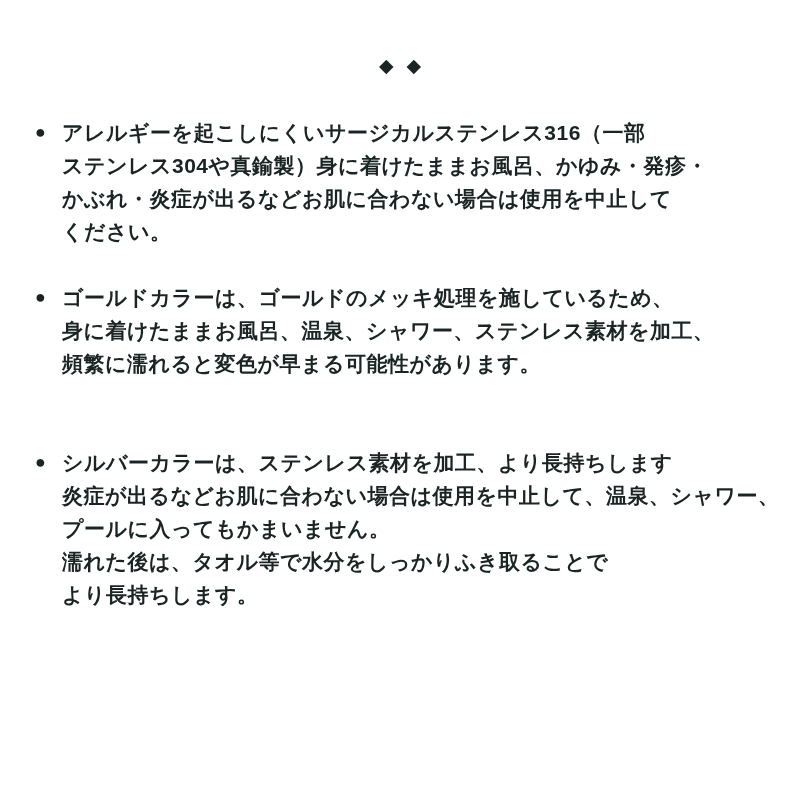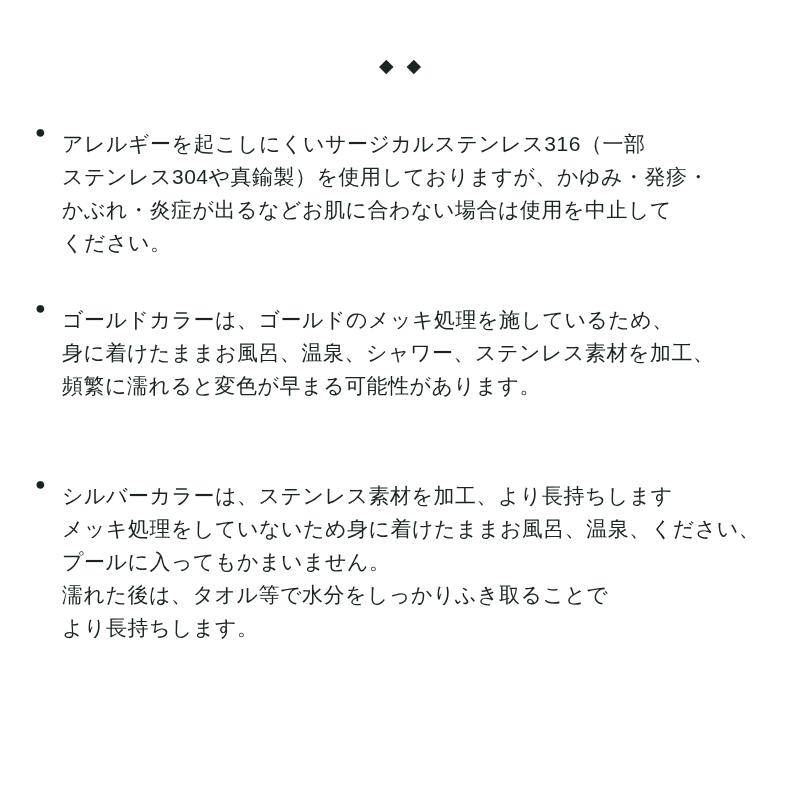--- a/index.html
+++ b/index.html
@@ -45,24 +45,23 @@
   .bullet-item.gap-after-1 { margin-bottom: 33px; }
   .bullet-item.gap-after-2 { margin-bottom: 66px; }
   .marker {
     flex: 0 0 auto;
     width: 17px;
     font-size: 18px;
     line-height: 33px;
   }
   .lines {
     font-size: 21px;
-    font-weight: 400;
+    font-weight: 700;
     line-height: 33px;
     letter-spacing: 0.5px;
-    margin-top: 11px;
   }
   .line {
     white-space: pre;
   }
 </style>
 </head>
 <body>
 
 <div class="page">
 
@@ -70,40 +69,40 @@
     <span class="diamond">◆</span>
     <span class="diamond">◆</span>
   </h1>
 
   <div class="bullets">
 
     <div class="bullet-item gap-after-1">
       <span class="marker">●</span>
       <div class="lines">
         <div class="line">アレルギーを起こしにくいサージカルステンレス316（一部</div>
-        <div class="line">ステンレス304や真鍮製）を使用しておりますが、かゆみ・発疹・</div>
+        <div class="line">ステンレス304や真鍮製）身に着けたままお風呂、かゆみ・発疹・</div>
         <div class="line">かぶれ・炎症が出るなどお肌に合わない場合は使用を中止して</div>
         <div class="line">ください。</div>
       </div>
     </div>
 
     <div class="bullet-item gap-after-2">
       <span class="marker">●</span>
       <div class="lines">
         <div class="line">ゴールドカラーは、ゴールドのメッキ処理を施しているため、</div>
         <div class="line">身に着けたままお風呂、温泉、シャワー、ステンレス素材を加工、</div>
         <div class="line">頻繁に濡れると変色が早まる可能性があります。</div>
       </div>
     </div>
 
     <div class="bullet-item">
       <span class="marker">●</span>
       <div class="lines">
         <div class="line">シルバーカラーは、ステンレス素材を加工、より長持ちします</div>
-        <div class="line">メッキ処理をしていないため身に着けたままお風呂、温泉、ください、</div>
+        <div class="line">炎症が出るなどお肌に合わない場合は使用を中止して、温泉、シャワー、</div>
         <div class="line">プールに入ってもかまいません。</div>
         <div class="line">濡れた後は、タオル等で水分をしっかりふき取ることで</div>
         <div class="line">より長持ちします。</div>
       </div>
     </div>
 
   </div>
 </div>
 
 </body></html>

